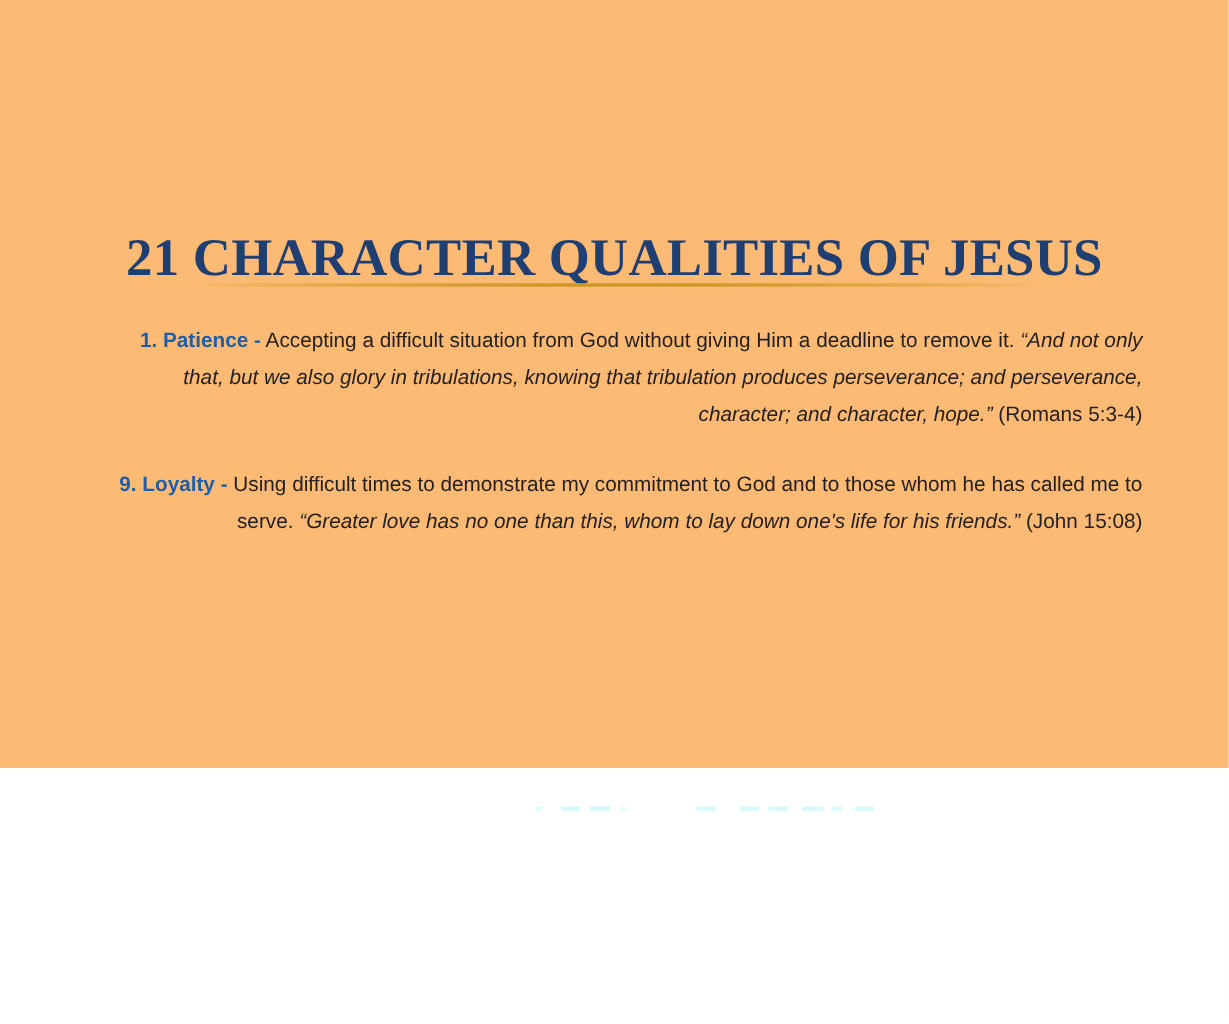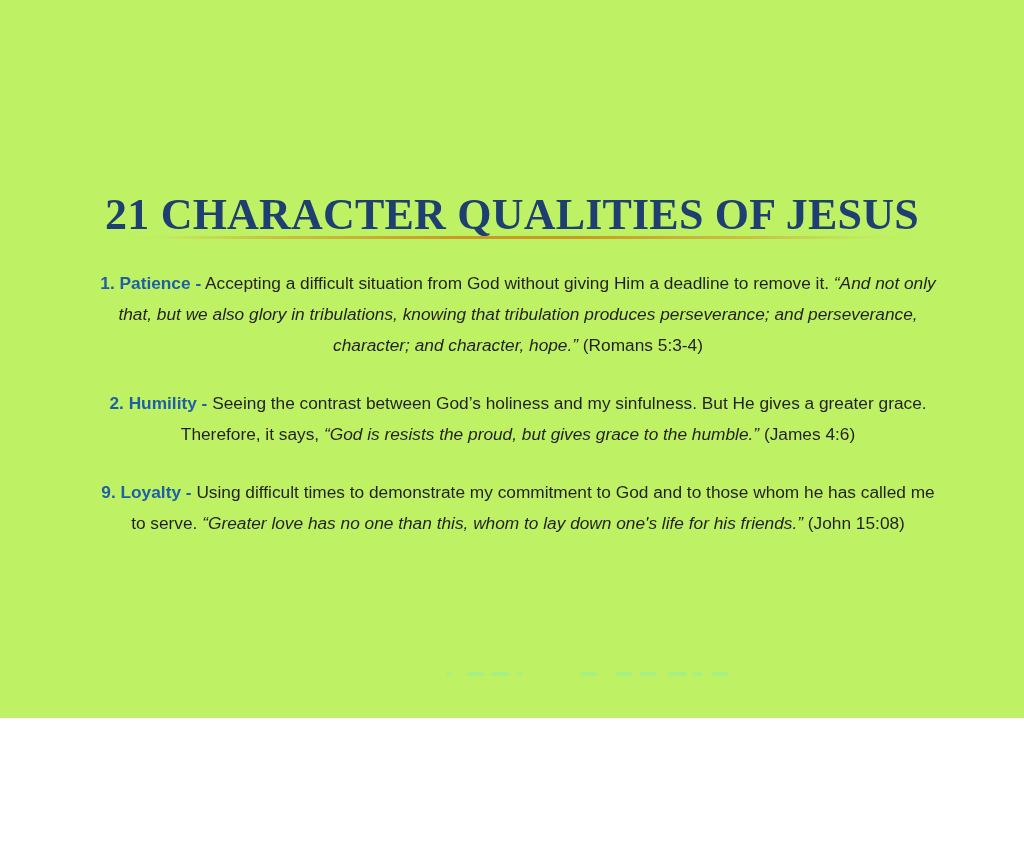--- a/index.html
+++ b/index.html
@@ -11,22 +11,22 @@
     width: 1024px;
     height: 853px;
     overflow: hidden;
     font-family: "Liberation Sans", sans-serif;
     -webkit-font-smoothing: antialiased;
   }
 
   .slide {
     position: relative;
     width: 1024px;
-    height: 718px;
-    background: #bef264;
+    height: 640px;
+    background: #fdba74;
     box-sizing: border-box;
   }
 
   .slide-title {
     position: absolute;
     left: 0;
     right: 0;
     top: 162px;
     text-align: center;
     font-family: "Liberation Serif", "DejaVu Serif", serif;
@@ -60,22 +60,22 @@
     position: absolute;
     left: 92px;
     top: 268px;
     width: 860px;
   }
 
   .quality-block {
     font-size: 17.3px;
     line-height: 31px;
     color: #231f20;
-    margin: 0 8px 27px 0;
-    text-align: center;
+    margin: 0 0 27px 0;
+    text-align: right;
   }
   .quality-block:last-of-type {
     margin-bottom: 0;
   }
 
   .quality-name {
     font-weight: bold;
     color: #1f5fa8;
   }
 
@@ -130,26 +130,20 @@
 
   <div class="body-area">
 
     <p class="quality-block">
       <span class="quality-name">1. Patience -</span>
       <span>Accepting a difficult situation from God without giving Him a deadline to remove it.</span>
       <span class="quote">“And not only that, but we also glory in tribulations, knowing that tribulation produces perseverance; and perseverance, character; and character, hope.”</span>
       <span>(Romans 5:3-4)</span>
     </p>
 
-    <p class="quality-block">
-      <span class="quality-name">2. Humility -</span>
-      <span>Seeing the contrast between God’s holiness and my sinfulness. But He gives a greater grace. Therefore, it says,</span>
-      <span class="quote">“God is resists the proud, but gives grace to the humble.”</span>
-      <span>(James 4:6)</span>
-    </p>
 
     <p class="quality-block">
       <span class="quality-name">9. Loyalty -</span>
       <span>Using difficult times to demonstrate my commitment to God and to those whom he has called me to serve.</span>
       <span class="quote">“Greater love has no one than this, whom to lay down one's life for his friends.”</span>
       <span>(John 15:08)</span>
     </p>
 
   </div>
 

